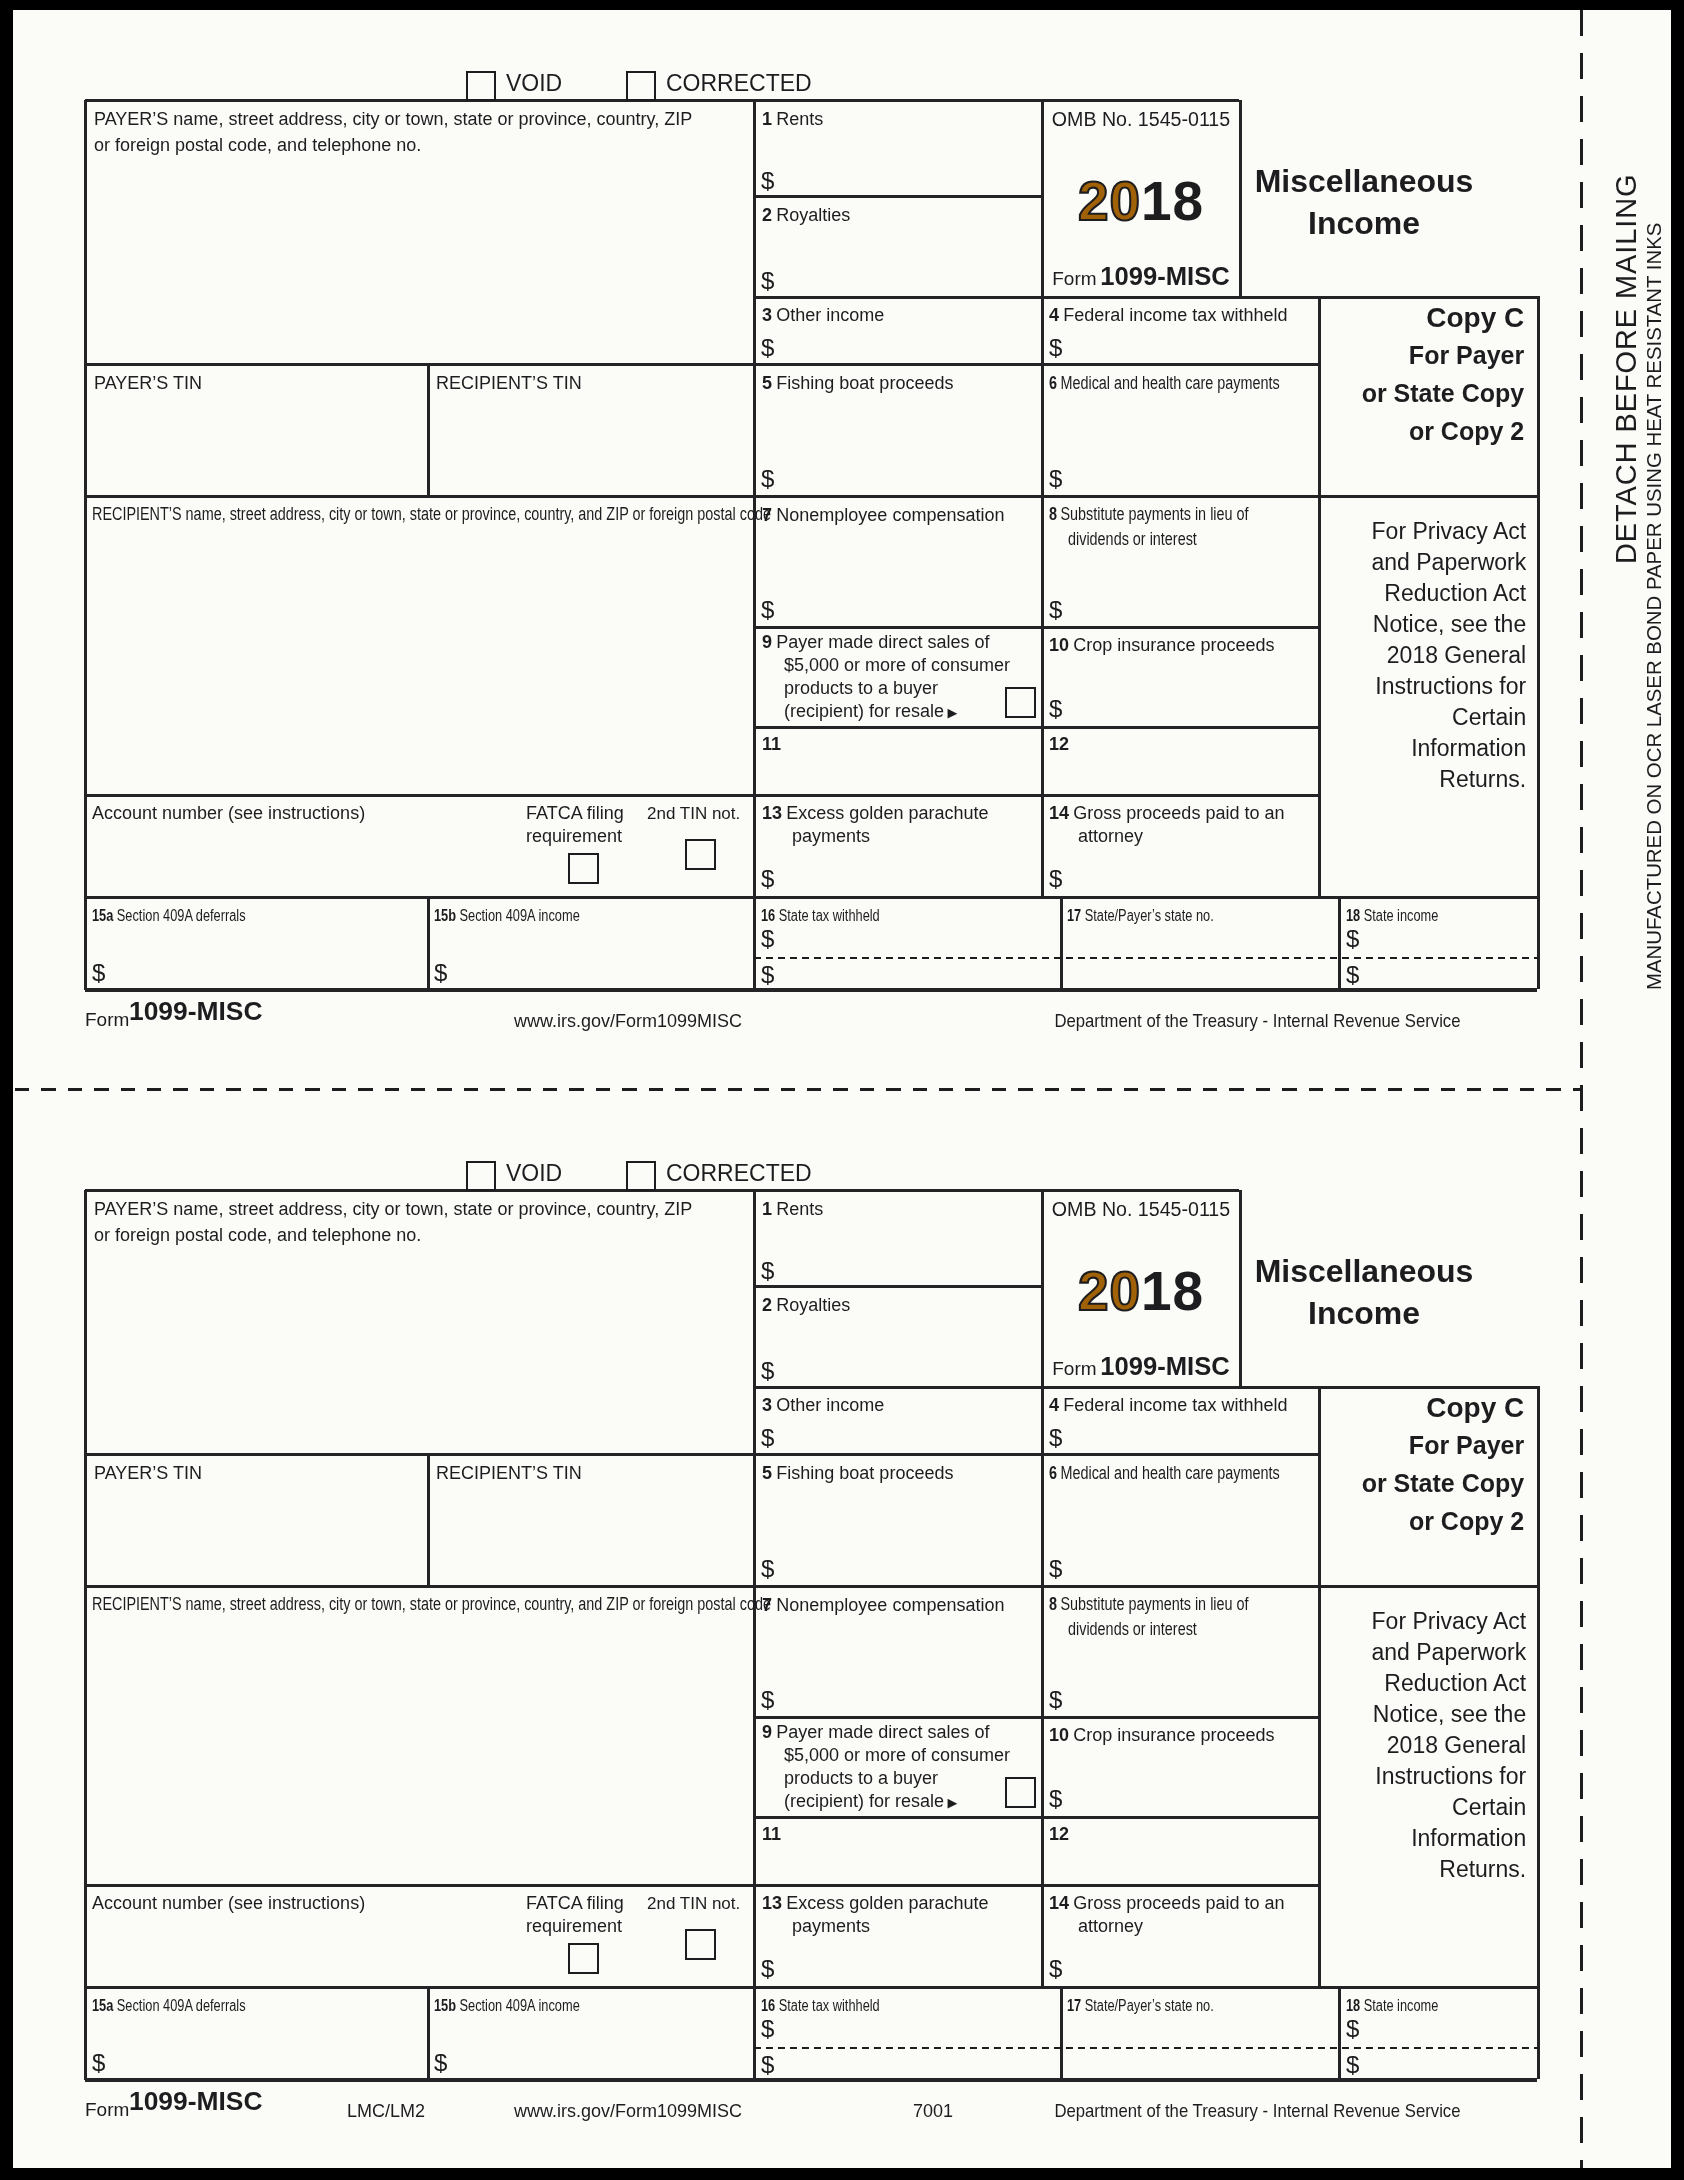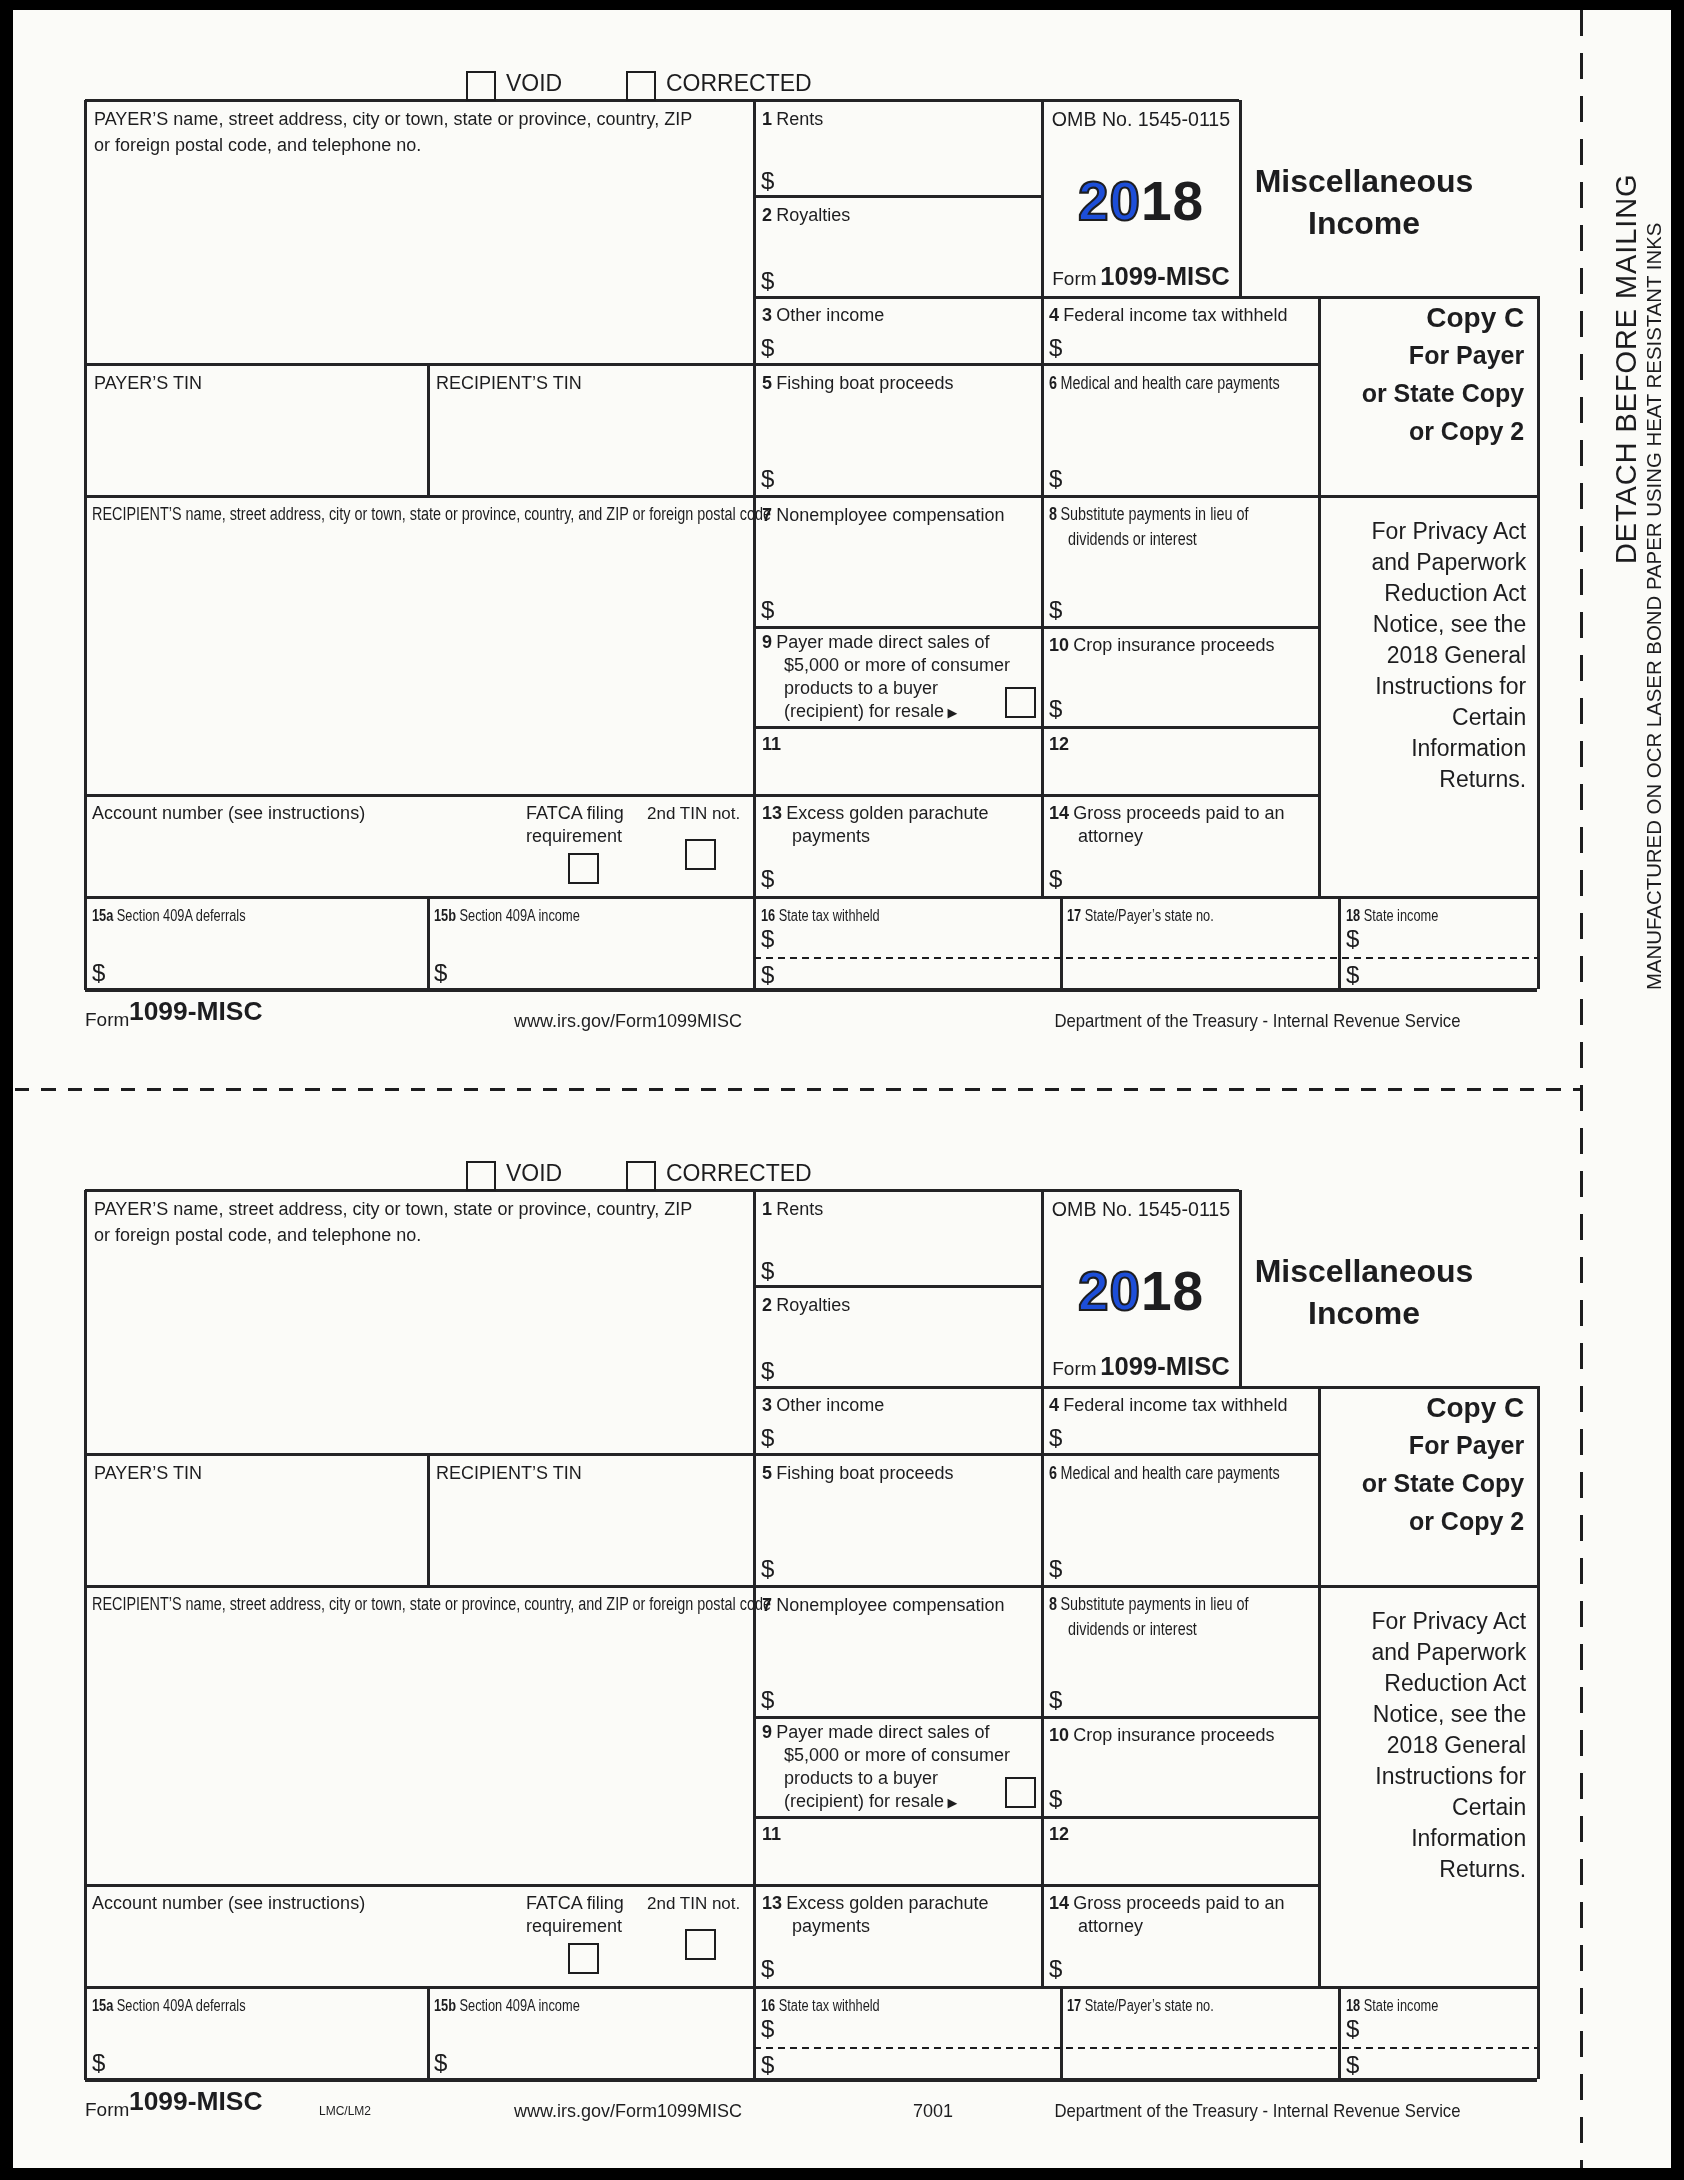--- a/index.html
+++ b/index.html
@@ -9,21 +9,21 @@
   .hl,.vl{position:absolute;background:#242426}
   .lbl{position:absolute;font-size:18px;line-height:23px;white-space:pre-line}
   .sm{font-size:16px}
   .bn{font-weight:700;margin-right:4.3px}
   .cond{transform:scaleX(0.8);transform-origin:0 0;white-space:nowrap}
   .condr{transform:scaleX(0.88);transform-origin:100% 0;white-space:nowrap}
   .dollar{position:absolute;font-size:24px;line-height:28px}
   .cb{position:absolute;border:2.6px solid #1d1d1f;background:transparent}
   .omb-box-text{position:absolute;left:1042px;width:198px;text-align:center}
   .year{font-size:55px;font-weight:700;letter-spacing:0.9px}
-  .year-outline{color:#1d4ed8;-webkit-text-stroke:2.1px #1d1d1f}
+  .year-outline{color:#a16207;-webkit-text-stroke:2.1px #1d1d1f}
   .title{position:absolute;left:1193px;width:342px;top:160px;text-align:center;font-weight:700;font-size:32px;line-height:42px;white-space:pre-line}
   .copyc{position:absolute;left:1319px;width:212px;top:300px;text-align:right;padding-right:6.8px;box-sizing:border-box;font-weight:700}
   .copyc-title{font-size:28px;line-height:36px}
   .copyc-rest{font-size:25px;line-height:38px;white-space:pre-line}
   .privacy{position:absolute;left:1319px;width:214px;top:516px;text-align:right;padding-right:6.8px;box-sizing:border-box;font-size:23px;line-height:31px}
   .privacy-bold{font-weight:400}
   .privacy div{white-space:pre-line}
   .dashline{position:absolute;background:repeating-linear-gradient(to right,#1d1d1f 0 6.8px,transparent 6.8px 12px);height:1.7px}
   .vdash{position:absolute;left:1580px;top:10.2px;width:3.4px;height:2158px;background:repeating-linear-gradient(to bottom,#1d1d1f 0 25.6px,transparent 25.6px 43px);z-index:30}
   .hdash{position:absolute;left:15.3px;top:1088px;width:1565px;height:3.4px;background:repeating-linear-gradient(to right,#1d1d1f 0 14.5px,transparent 14.5px 26.4px);z-index:30}
@@ -265,21 +265,21 @@
   <div class="dollar" style="left:761px;top:925px">$</div>
   <div class="dollar" style="left:761px;top:961px">$</div>
   <div class="lbl sm" style="left:1067px;top:904px;white-space:nowrap"><span class="cond" style="display:inline-block"><span class="bn">17</span><span>State/Payer’s state no.</span></span></div>
   <div class="lbl sm" style="left:1346px;top:904px;white-space:nowrap"><span class="cond" style="display:inline-block"><span class="bn">18</span><span>State income</span></span></div>
   <div class="dollar" style="left:1346px;top:925px">$</div>
   <div class="dollar" style="left:1346px;top:961px">$</div>
   <div class="dashline" style="left:754px;top:957px;width:784px"></div>
 
   <div class="ftr" style="left:85px;top:1009px;font-size:19px">Form</div>
   <div class="ftr" style="left:129px;top:1000px;font-size:26.4px;font-weight:700">1099-MISC</div>
-  <div class="ftr" style="left:319px;top:1010px;font-size:12px">LMC/LM2</div>
+  <div class="ftr" style="left:347px;top:1010px;font-size:18px">LMC/LM2</div>
   <div class="ftr" style="left:514px;top:1010px;font-size:18px">www.irs.gov/Form1099MISC</div>
   <div class="ftr" style="left:913px;top:1010px;font-size:18px">7001</div>
   <div class="ftr condr" style="right:147px;top:1010px;font-size:19px">Department of the Treasury - Internal Revenue Service</div>
 </div>
   </div>
 
 <div class="hdash"></div>
 <div class="vdash"></div>
 <div class="vtext vtext-big" style="left:1610px;top:564px">DETACH BEFORE MAILING</div>
 <div class="vtext vtext-small" style="left:1643px;top:990px">MANUFACTURED ON OCR LASER BOND PAPER USING HEAT RESISTANT INKS</div>

